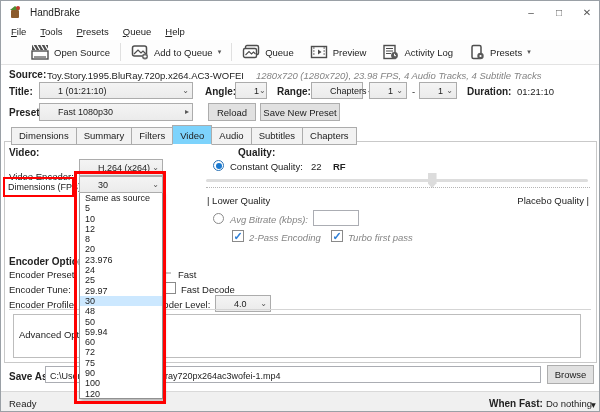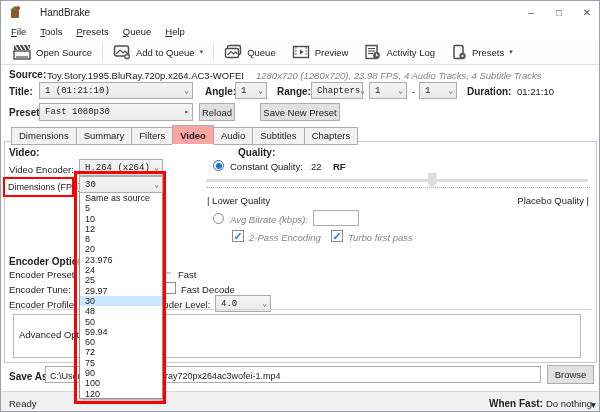--- a/index.html
+++ b/index.html
@@ -2,49 +2,49 @@
 <html><head>
 <meta charset="utf-8">
 <style>
   * { margin:0; padding:0; box-sizing:border-box; }
   html,body { width:600px; height:412px; }
   body { font-family:"Liberation Sans", sans-serif; background:#fff; }
   #app { position:relative; width:600px; height:412px; background:#fff; border:1px solid #9aa0a6; overflow:hidden; }
 
   
   .titlebar { position:absolute; left:0; top:0; width:100%; height:22px; background:#fff; display:flex; align-items:center; }
-  .apptitle { font-size:10px; color:#222; margin-left:18px; }
+  .apptitle { font-size:10px; color:#222; margin-left:8px; }
   .winbtn { position:absolute; top:0; width:28px; height:22px; display:flex; align-items:center; justify-content:center; font-size:10px; color:#555; }
 
   
   .menubar { position:absolute; left:0; top:22px; width:100%; height:17px; display:flex; align-items:center; padding-left:3px; background:#fff; }
   .menu-item { display:inline-block; font-size:9.5px; color:#222; padding:2px 7px; }
   .menu-item::first-letter { text-decoration:underline; }
 
   
-  .toolbar { position:absolute; left:0; top:39px; width:100%; height:25px; display:flex; align-items:center; padding-left:4px; background:#fdfdfd; border-bottom:1px solid #e3e3e3; }
+  .toolbar { position:absolute; left:0; top:39px; width:100%; height:25px; display:flex; align-items:center; padding-left:22px; background:#fdfdfd; border-bottom:1px solid #e3e3e3; }
   .tool { display:flex; align-items:center; gap:5px; font-size:9.5px; color:#222; padding:2px 8px; }
   .tool svg { display:block; }
   .tsep { width:1px; height:18px; background:#e0e0e0; margin:0 2px; }
   .chevsm { font-size:7px; color:#555; }
   .playbtn { width:19px; height:19px; border-radius:50%; background:radial-gradient(circle at 35% 30%, #b4dd7f, #76b041); border:1px solid #5f9335; display:flex; align-items:center; justify-content:center; }
   .playtri { width:0; height:0; border-left:7px solid #33641d; border-top:4.5px solid transparent; border-bottom:4.5px solid transparent; margin-left:2px; }
 
   .lbl { position:absolute; font-size:9.5px; color:#222; white-space:nowrap; }
   .b { font-weight:bold; }
   .gray { color:#848484;font-style:italic; }
-  .combo { position:absolute; height:17px; background:linear-gradient(#f4f4f4,#ebebeb); border:1px solid #acacac; font-size:9px; display:flex; align-items:center; justify-content:space-between; padding:0 3px 0 5px; color:#222;font-family:Liberation Mono, monospace; }
+  .combo { position:absolute; height:17px; background:linear-gradient(#f4f4f4,#ebebeb); border:1px solid #acacac; font-size:9px; display:flex; align-items:center; justify-content:space-between; padding:0 3px 0 18px; color:#222; }
   .chev { font-size:8px; color:#555; line-height:1; }
   .btn { position:absolute; background:#e1e1e1; border:1px solid #adadad; font-size:9.5px; color:#222; display:flex; align-items:center; justify-content:center; }
 
   
   .tabs { position:absolute; left:10px; top:124px; display:flex; align-items:flex-end; z-index:3; }
   .tab { font-size:9.5px; color:#222; background:#f2f2f2; border:1px solid #acacac; border-left:none; padding:2px 7px 3px; }
   .tab:first-child { border-left:1px solid #acacac; }
-  .tab.active { background:#fca5a5; border-left:1px solid #acacac; margin-left:-1px; padding-top:4px; border-bottom:1px solid #fff; position:relative; z-index:4;font-weight:bold; }
+  .tab.active { background:#7dd3fc; border-left:1px solid #acacac; margin-left:-1px; padding-top:4px; border-bottom:1px solid #fff; position:relative; z-index:4; }
   .tabpanel { position:absolute; left:3px; top:140px; width:593px; height:222px; border:1px solid #c9c9c9; background:#fff; }
 
   
   .slider-track { position:absolute; left:205px; top:178px; width:382px; height:3px; background:#ddd; border-radius:2px; }
   .slider-thumb { position:absolute; left:58%; top:-6px; width:9px; height:15px; background:#dcdcdc; clip-path:polygon(0 0,100% 0,100% 68%,50% 100%,0 68%); }
   .dotline { position:absolute; left:205px; top:186px; width:384px; border-top:1px dotted #b5b5b5; }
 
   .radio { position:absolute; width:11px; height:11px; border-radius:50%; background:#fff; border:1px solid #8a8a8a; }
   .radio.on { border-color:#2a72b5; }
   .radio.on::after { content:""; position:absolute; left:1.5px; top:1.5px; width:6px; height:6px; border-radius:50%; background:#1878d0; }
@@ -176,36 +176,36 @@
     <span class="chev">⌄</span>
   </div>
   <span class="lbl b" style="left:466px; top:85px; font-size:10px">Duration:</span>
   <span class="lbl" style="left:516px; top:85px">01:21:10</span>
 
   <span class="lbl b" style="left:8px; top:106px; font-size:10px">Preset:</span>
   <div class="combo" style="left:38px; top:102px; width:154px; height:18px">
     <span>Fast 1080p30</span>
     <span class="chev">▸</span>
   </div>
-  <div class="btn" style="left:198px; top:102px; width:36px; height:18px">Reload</div>
+  <div class="btn" style="left:207px; top:102px; width:48px; height:18px">Reload</div>
   <div class="btn" style="left:259px; top:102px; width:80px; height:18px">Save New Preset</div>
 
   <div class="tabpanel"></div>
   <div class="tabs">
       <div class="tab">Dimensions</div>
       <div class="tab">Summary</div>
       <div class="tab">Filters</div>
       <div class="tab active">Video</div>
       <div class="tab">Audio</div>
       <div class="tab">Subtitles</div>
       <div class="tab">Chapters</div>
     </div>
 
   <span class="lbl b" style="left:8px; top:146px; font-size:10px">Video:</span>
-  <span class="lbl" style="left:8px; top:163px">Video Encoder:</span>
+  <span class="lbl" style="left:8px; top:170px">Video Encoder:</span>
   <div class="combo" style="left:78px; top:158px; width:84px">
     <span>H.264 (x264)</span>
     <span class="chev">⌄</span>
   </div>
   <span class="lbl" style="left:7px; top:181px; font-size:9px">Dimensions (FPS):</span>
 
   <div class="combo fr-combo">
     <span>30</span>
     <span class="chev">⌄</span>
   </div>

